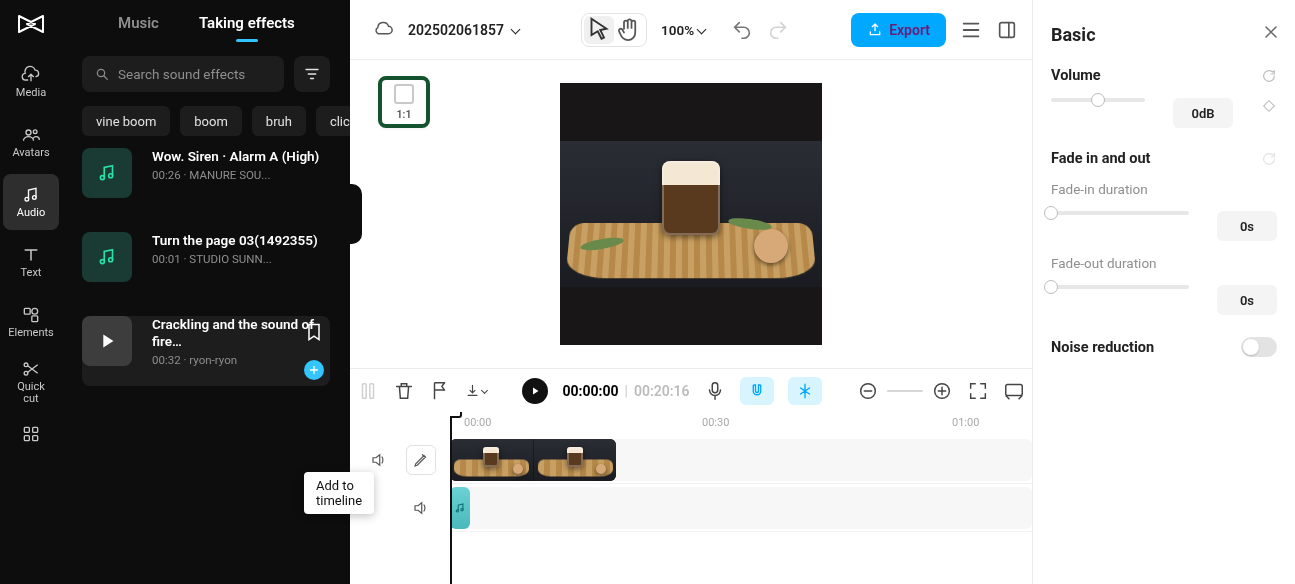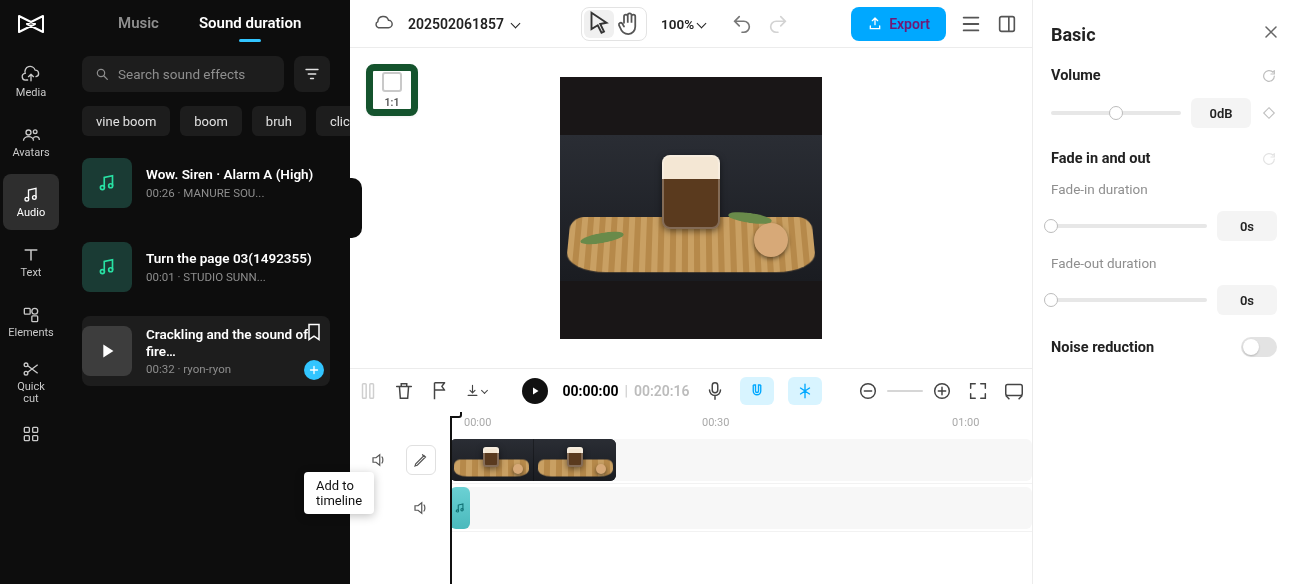--- a/index.html
+++ b/index.html
@@ -22,59 +22,59 @@
   .sound-tab.active { color: #fff; }
   .sound-tab.active::after { content: ""; position: absolute; left: 50%; transform: translateX(-50%); bottom: -10px; width: 22px; height: 3px; background: #32c5ff; border-radius: 2px; }
   .search-row { display: flex; gap: 10px; padding: 16px 20px 10px 20px; align-items: center; }
   .search-box { flex: 1; height: 36px; background: #1d1d1d; border-radius: 8px; display: flex; align-items: center; gap: 8px; padding: 0 12px; color: #8e8e8e; font-size: 13.5px; }
   .search-box svg { width: 16px; height: 16px; flex-shrink: 0; }
   .filter-btn { width: 36px; height: 36px; background: #1d1d1d; border-radius: 8px; display: flex; align-items: center; justify-content: center; cursor: pointer; }
   .filter-btn svg { width: 18px; height: 18px; stroke: #e2e2e2; }
   .chips { display: flex; gap: 10px; padding: 4px 20px 12px 20px; overflow: hidden; }
   .chip { height: 30px; padding: 0 14px; background: #1d1d1d; border-radius: 6px; display: flex; align-items: center; font-size: 13px; color: #e2e2e2; cursor: pointer; white-space: nowrap; }
   .list { flex: 1; overflow: hidden; padding: 0 20px 20px 20px; display: flex; flex-direction: column; gap: 14px; }
-  .sound-item { height: 70px; background: transparent; border-radius: 8px; display: flex; align-items: center; gap: 14px; cursor: pointer; position: relative; padding-right: 6px; }
+  .sound-item { height: 70px; background: transparent; border-radius: 8px; display: flex; align-items: flex-start; gap: 20px; cursor: pointer; position: relative; padding-right: 6px; }
   .sound-item.active { background: #1d1d1d; }
   .thumb { width: 50px; height: 50px; background: #1a3b34; border-radius: 8px; display: flex; align-items: center; justify-content: center; flex-shrink: 0; }
   .sound-item.active .thumb { background: #3d3d3d; }
   .thumb svg { width: 22px; height: 22px; }
   .sound-meta { display: flex; flex-direction: column; gap: 3px; min-width: 0; flex: 1; }
   .sound-title { font-size: 13.5px; font-weight: 600; color: #fff; line-height: 1.25; display: -webkit-box; -webkit-line-clamp: 2; -webkit-box-orient: vertical; overflow: hidden; }
   .sound-sub { font-size: 11.5px; color: #8e8e8e; white-space: nowrap; overflow: hidden; text-overflow: ellipsis; }
   .sound-actions { position: absolute; right: 6px; top: 6px; bottom: 6px; display: none; flex-direction: column; justify-content: space-between; align-items: center; }
   .sound-item.active .sound-actions { display: flex; }
   .bookmark { width: 20px; height: 20px; }
   .plus-badge { width: 20px; height: 20px; background: #32c5ff; border-radius: 50%; display: flex; align-items: center; justify-content: center; }
   .plus-badge svg { width: 12px; height: 12px; }
 
   
   .tooltip { position: absolute; left: 242px; top: 472px; background: #fff; color: #111; font-size: 13px; padding: 6px 12px; border-radius: 4px; box-shadow: 0 2px 10px rgba(0,0,0,.25); z-index: 20; }
 
   
   .center { flex: 1; background: #fff; display: flex; flex-direction: column; min-width: 0; }
-  .top-bar { height: 48px; display: flex; align-items: center; justify-content: space-between; padding: 0 14px 0 22px; border-bottom: 1px solid #ececec; }
+  .top-bar { height: 60px; display: flex; align-items: center; justify-content: space-between; padding: 0 14px 0 22px; border-bottom: 1px solid #ececec; }
   .top-left { display: flex; align-items: center; gap: 14px; }
   .cloud-ic { width: 22px; height: 22px; color: #555; }
   .proj-name { font-size: 14px; font-weight: 600; color: #222; display: flex; align-items: center; gap: 8px; cursor: pointer; }
   .top-center { display: flex; align-items: center; gap: 6px; }
   .tool-group { display: flex; align-items: center; border: 1px solid #e3e3e3; border-radius: 8px; height: 34px; padding: 2px; }
   .tool-btn { width: 30px; height: 28px; display: flex; align-items: center; justify-content: center; border-radius: 6px; cursor: pointer; color: #555; }
   .tool-btn.active { background: #f0f0f0; }
   .zoom-sel { font-size: 13.5px; font-weight: 600; color: #222; display: flex; align-items: center; gap: 4px; cursor: pointer; padding: 0 8px; height: 34px; }
   .history { display: flex; gap: 14px; margin-left: 12px; }
   .history-btn { width: 22px; height: 22px; color: #777; cursor: pointer; }
   .history-btn.disabled { color: #d3d3d3; cursor: default; }
   .top-right { display: flex; align-items: center; gap: 14px; }
   .export-btn { background: #00a8ff; color: #701a75; height: 34px; padding: 0 16px; border-radius: 8px; display: flex; align-items: center; gap: 6px; font-size: 14px; font-weight: 600; cursor: pointer; }
   .export-btn svg { width: 16px; height: 16px; }
   .top-ic { width: 22px; height: 22px; color: #555; cursor: pointer; }
 
   .preview-area { flex: 1; position: relative; display: flex; align-items: center; justify-content: center; padding: 16px; }
   .preview-area::before { content: ""; position: absolute; left: 0; top: 50%; transform: translateY(-50%); width: 12px; height: 60px; background: #0d0d0d; border-radius: 0 10px 10px 0; }
-  .ratio-card { position: absolute; top: 16px; left: 16px; width: 52px; height: 52px; background: #fff; border: 7px solid #14532d; border-radius: 8px; box-shadow: 0 1px 3px rgba(0,0,0,.06); display: flex; flex-direction: column; align-items: center; justify-content: center; gap: 4px; cursor: pointer; }
+  .ratio-card { position: absolute; top: 16px; left: 28px; width: 52px; height: 52px; background: #fff; border: 4px solid #14532d; border-radius: 8px; box-shadow: 0 1px 3px rgba(0,0,0,.06); display: flex; flex-direction: column; align-items: center; justify-content: center; gap: 4px; cursor: pointer; }
   .ratio-sq { width: 20px; height: 20px; border: 2px solid #c9c9c9; border-radius: 3px; }
   .ratio-txt { font-size: 10.5px; color: #555; font-weight: 600; }
   .canvas { width: 262px; height: 262px; background: #191617; display: flex; align-items: center; justify-content: center; position: relative; }
   .canvas-inner { width: 100%; height: 56%; position: relative; background: linear-gradient(180deg, #2a2d34 0%, #1a1c21 100%); overflow: hidden; }
   
   .board { position: absolute; bottom: 8px; left: 8px; right: 8px; height: 58px; background: repeating-linear-gradient(90deg, #c9a063 0 6px, #b6894a 6px 12px); border-radius: 14px 14px 40px 40px / 14px 14px 20px 20px; transform: perspective(400px) rotateX(18deg); }
   .glass { position: absolute; bottom: 52px; left: 50%; transform: translateX(-50%); width: 58px; height: 74px; border-radius: 8px; background: linear-gradient(180deg, #f4e7d4 0 32%, #5a3a1e 32% 100%); box-shadow: inset 0 0 0 2px rgba(255,255,255,.25), 0 2px 6px rgba(0,0,0,.5); }
   .coaster { position: absolute; bottom: 24px; right: 34px; width: 34px; height: 34px; background: #d7a978; border-radius: 50%; box-shadow: 0 2px 4px rgba(0,0,0,.5); }
   .herb { position: absolute; bottom: 38px; width: 44px; height: 10px; border-radius: 50%; background: radial-gradient(circle at 20% 50%, #698a4a 0 30%, transparent 30%), radial-gradient(circle at 50% 50%, #698a4a 0 30%, transparent 30%), radial-gradient(circle at 80% 50%, #698a4a 0 30%, transparent 30%); }
   .herb.h1 { left: 20px; transform: rotate(-10deg); }
@@ -121,21 +121,21 @@
 
   
   .props { width: 263px; border-left: 1px solid #ececec; padding: 24px 18px 16px 18px; display: flex; flex-direction: column; gap: 22px; flex-shrink: 0; color: #222; position: relative; }
   .props .close { position: absolute; right: 14px; top: 22px; width: 20px; height: 20px; cursor: pointer; color: #666; }
   .props h2 { font-size: 18px; font-weight: 700; }
   .prop-sec { display: flex; flex-direction: column; gap: 14px; }
   .prop-head { display: flex; justify-content: space-between; align-items: center; }
   .prop-head h3 { font-size: 14.5px; font-weight: 700; }
   .reset-ic { width: 16px; height: 16px; color: #bfbfbf; cursor: pointer; }
   .reset-ic.disabled { color: #e3e3e3; cursor: default; }
-  .slider-row { display: flex; align-items: center; gap: 10px; }
+  .slider-row { display: flex; gap: 28px; }
   .slider { flex: 1; height: 4px; background: #e7e7e7; border-radius: 2px; position: relative; }
   .slider .knob { position: absolute; top: 50%; transform: translate(-50%, -50%); width: 14px; height: 14px; background: #fff; border: 1.5px solid #bcbcbc; border-radius: 50%; }
   .val-pill { min-width: 60px; height: 30px; background: #f4f4f4; border-radius: 6px; display: flex; align-items: center; justify-content: center; font-size: 13px; font-weight: 600; }
   .kf-ic { width: 16px; height: 16px; color: #bfbfbf; cursor: pointer; }
   .sub-label { font-size: 13.5px; color: #8f8f8f; }
   .nr-row { display: flex; justify-content: space-between; align-items: center; }
   .toggle { width: 36px; height: 20px; background: #e3e3e3; border-radius: 20px; position: relative; cursor: pointer; }
   .toggle::after { content: ""; position: absolute; width: 16px; height: 16px; background: #fff; border-radius: 50%; top: 2px; left: 2px; box-shadow: 0 1px 2px rgba(0,0,0,.2); }
 
   .chevron-down { border: solid currentColor; border-width: 0 1.5px 1.5px 0; display: inline-block; padding: 3px; transform: rotate(45deg); }
@@ -206,21 +206,21 @@
           <rect x="14" y="4" width="6" height="6" rx="1" fill="none" stroke="currentColor" stroke-width="1.6"></rect>
           <rect x="4" y="14" width="6" height="6" rx="1" fill="none" stroke="currentColor" stroke-width="1.6"></rect>
           <rect x="14" y="14" width="6" height="6" rx="1" fill="none" stroke="currentColor" stroke-width="1.6"></rect>
         </svg>
     </div>
   </div>
 
   <div class="sound-panel">
     <div class="sound-tabs">
       <div class="sound-tab">Music</div>
-      <div class="sound-tab active">Sound duration</div>
+      <div class="sound-tab active">Taking effects</div>
     </div>
     <div class="search-row">
       <div class="search-box">
         <svg viewBox="0 0 24 24">
             <circle cx="10.5" cy="10.5" r="5.5" fill="none" stroke="#8e8e8e" stroke-width="1.8"></circle>
             <path d="M15 15l5 5" stroke="#8e8e8e" stroke-width="1.8" stroke-linecap="round"></path>
           </svg>
         <span>Search sound effects</span>
       </div>
       <div class="filter-btn">

